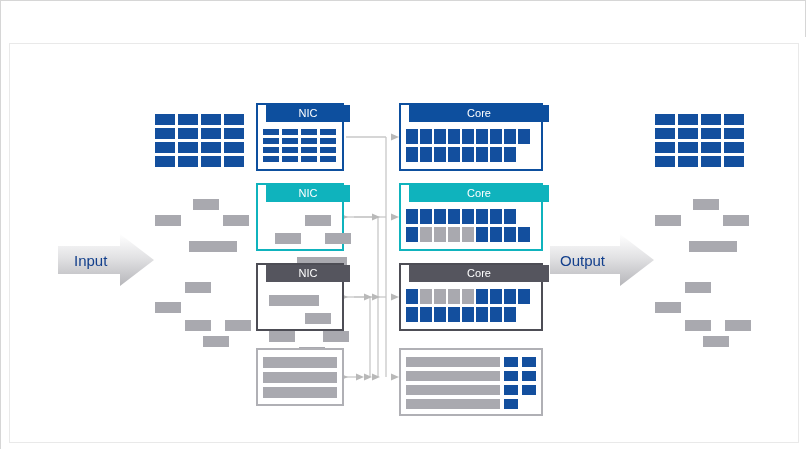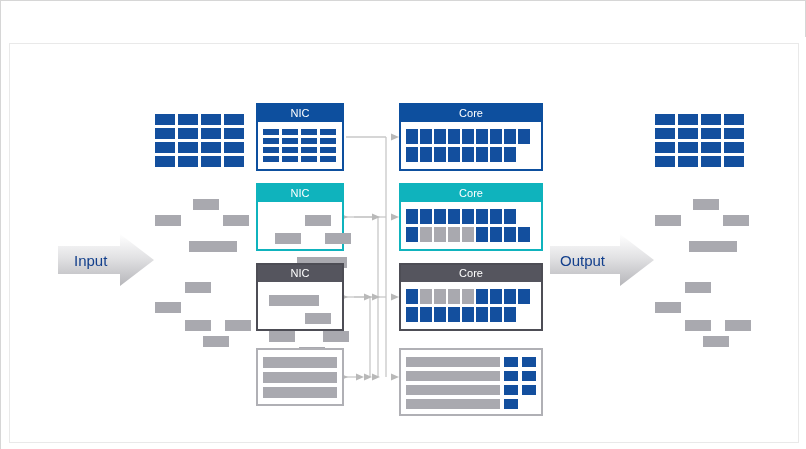--- a/index.html
+++ b/index.html
@@ -49,21 +49,21 @@
     display:flex;align-items:center;
     color:#123f8c;font-size:15px;
   }
   .arrow-in{left:48px;top:190px;width:96px;height:52px;}
   .arrow-in .atext{justify-content:flex-start;padding-left:16px;}
   .arrow-out{left:540px;top:190px;width:104px;height:52px;}
   .arrow-out .atext{justify-content:flex-start;padding-left:10px;}
   
   .box{position:absolute;box-sizing:border-box;background:#ffffff;}
   .box-hdr{
-    position:absolute;left:0;top:0;width:100%;height:17px;
+    position:absolute;left:8px;top:0;width:100%;height:17px;
     line-height:17px;text-align:center;color:#ffffff;
     font-size:11px;
   }
   .box-body{position:absolute;left:0;width:100%;background:#ffffff;}
   
   .th-blue{border:2px solid #0d4f9e;}
   .th-blue>.box-hdr{background:#0d4f9e;}
   .th-teal{border:2px solid #0fb3bd;}
   .th-teal>.box-hdr{background:#0fb3bd;}
   .th-dark{border:2px solid #4d4d55;}

